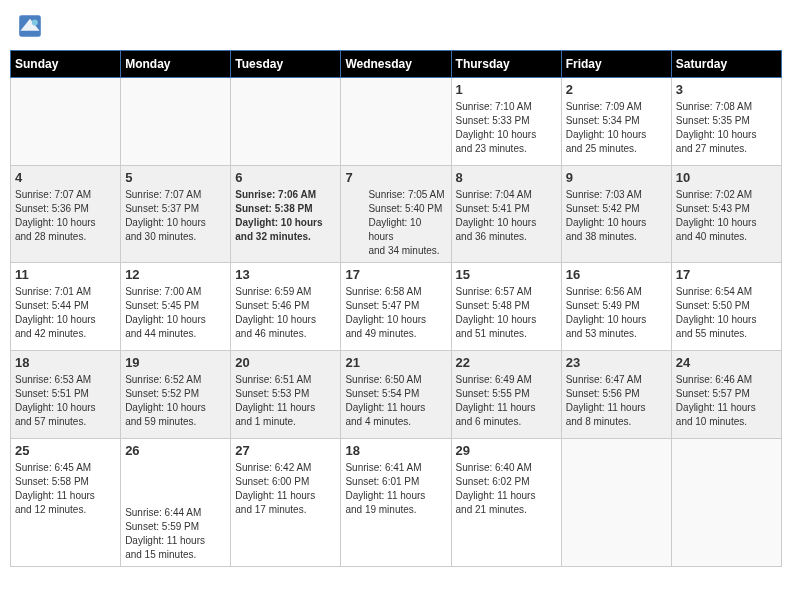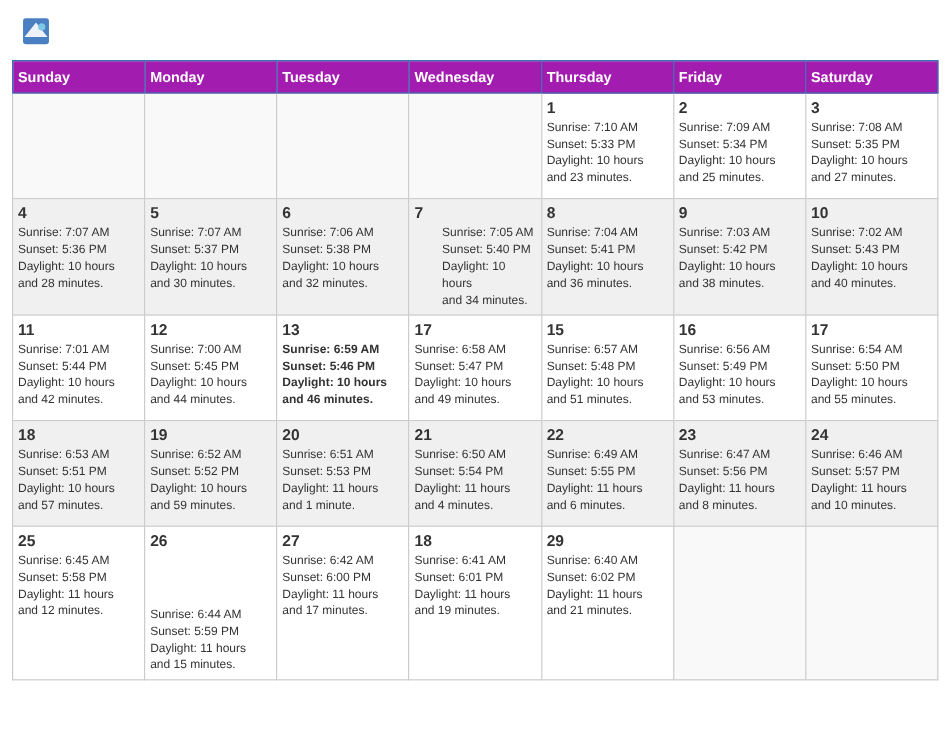--- a/index.html
+++ b/index.html
@@ -42,21 +42,21 @@
     .subtitle {
       font-size: 14px;
       color: #555;
     }
     .calendar {
       width: 100%;
       border-collapse: collapse;
       font-size: 11px;
     }
     .calendar th {
-      background: #a21caf;
+      background: #000000;
       color: #fff;
       padding: 6px 4px;
       text-align: left;
       font-size: 12px;
       border: 1px solid #3a6fb1;
     }
     .calendar td {
       border: 1px solid #ccc;
       vertical-align: top;
       padding: 4px;
@@ -150,21 +150,21 @@
         </td>
         <td>
           <div class="day-number">5</div>
           <div class="day-info" style="white-space: pre-line;">Sunrise: 7:07 AM
 Sunset: 5:37 PM
 Daylight: 10 hours
 and 30 minutes.</div>
         </td>
         <td>
           <div class="day-number">6</div>
-          <div class="day-info" style="white-space: pre-line;">Sunrise: 7:06 AM
+          <div class="day-info" style="white-space: pre-line; font-weight: bold;">Sunrise: 7:06 AM
 Sunset: 5:38 PM
 Daylight: 10 hours
 and 32 minutes.</div>
         </td>
         <td>
           <div class="day-number">7</div>
           <div class="day-info" style="white-space: pre-line; margin-left: 23px;">Sunrise: 7:05 AM
 Sunset: 5:40 PM
 Daylight: 10 hours
 and 34 minutes.</div>
@@ -201,21 +201,21 @@
         </td>
         <td>
           <div class="day-number">12</div>
           <div class="day-info" style="white-space: pre-line;">Sunrise: 7:00 AM
 Sunset: 5:45 PM
 Daylight: 10 hours
 and 44 minutes.</div>
         </td>
         <td>
           <div class="day-number">13</div>
-          <div class="day-info" style="white-space: pre-line; font-weight: bold;">Sunrise: 6:59 AM
+          <div class="day-info" style="white-space: pre-line;">Sunrise: 6:59 AM
 Sunset: 5:46 PM
 Daylight: 10 hours
 and 46 minutes.</div>
         </td>
         <td>
           <div class="day-number">17</div>
           <div class="day-info" style="white-space: pre-line;">Sunrise: 6:58 AM
 Sunset: 5:47 PM
 Daylight: 10 hours
 and 49 minutes.</div>

